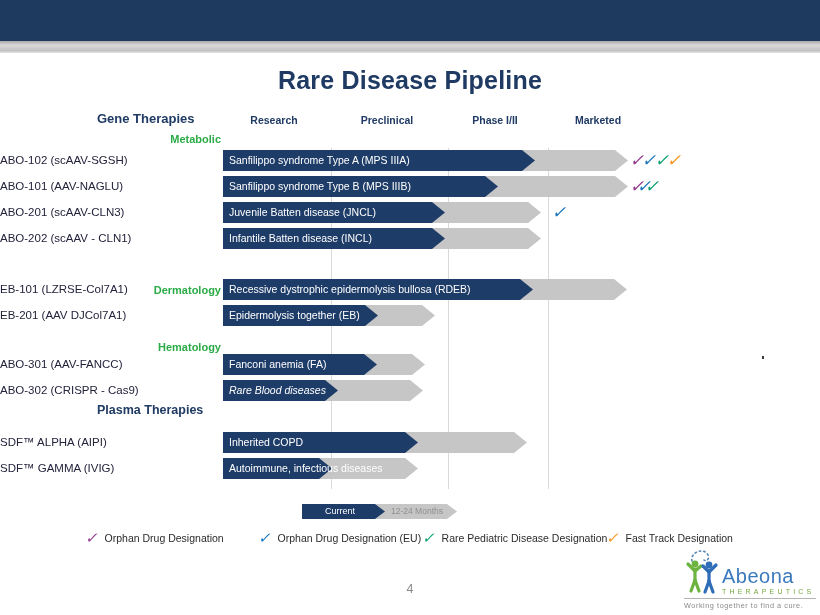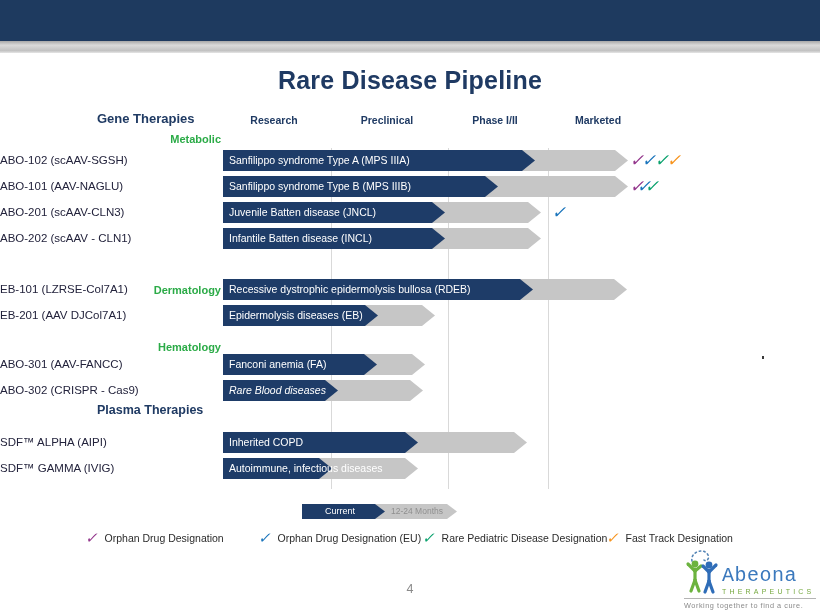--- a/index.html
+++ b/index.html
@@ -44,21 +44,21 @@
     text-align:center;font-size:9px;color:#fff;}
   .timekey .fut{position:absolute;left:83px;top:0;width:64px;height:15px;line-height:15px;
     text-align:center;font-size:8.5px;color:#8f8f8f;}
   .legend-item{position:absolute;top:529px;height:18px;display:flex;align-items:center;gap:6px;}
   .legend-item .ck{font-size:15px;}
   .legend-item .lbl{font-size:10.5px;color:#2b2b2b;white-space:nowrap;}
   .pagenum{position:absolute;left:0;top:582px;width:820px;text-align:center;
            font-size:12.5px;color:#8a8a8a;}
   .logo{position:absolute;left:684px;top:549px;width:132px;}
   .logo .toprow{display:flex;align-items:flex-end;}
-  .logo .brand{font-size:20px;color:#3b79bd;letter-spacing:.5px;line-height:1;font-family:Liberation Mono, monospace;}
+  .logo .brand{font-size:20px;color:#3b79bd;letter-spacing:.5px;line-height:1;}
   .logo .sub{font-size:7px;color:#76a940;letter-spacing:3.2px;margin-top:2px;}
   .logo .divider{height:1px;background:#b4b4b4;margin-top:3px;}
   .logo .tagline{font-size:7.3px;color:#8a8a8a;letter-spacing:.55px;margin-top:2px;white-space:nowrap;}
   .tiny-dot{position:absolute;left:762px;top:356px;width:2px;height:3px;background:#3a3a3a;}
 </style>
 </head>
 <body>
 
 <div class="slide">
   <div class="topbar"></div>
@@ -138,21 +138,21 @@
       <div class="navypart" style="width:310px;"></div>
       <span class="bartext">Recessive dystrophic epidermolysis bullosa (RDEB)</span>
     </div>
   </div>
 
   <div class="row" style="top:305px;">
     <span class="rowlabel">EB-201 (AAV DJCol7A1)</span>
     <div class="bar" style="width:212px;">
       <div class="graypart"></div>
       <div class="navypart" style="width:155px;"></div>
-      <span class="bartext">Epidermolysis diseases (EB)</span>
+      <span class="bartext">Epidermolysis together (EB)</span>
     </div>
   </div>
 
   <div class="row" style="top:354px;">
     <span class="rowlabel">ABO-301 (AAV-FANCC)</span>
     <div class="bar" style="width:202px;">
       <div class="graypart"></div>
       <div class="navypart" style="width:154px;"></div>
       <span class="bartext">Fanconi anemia (FA)</span>
     </div>

